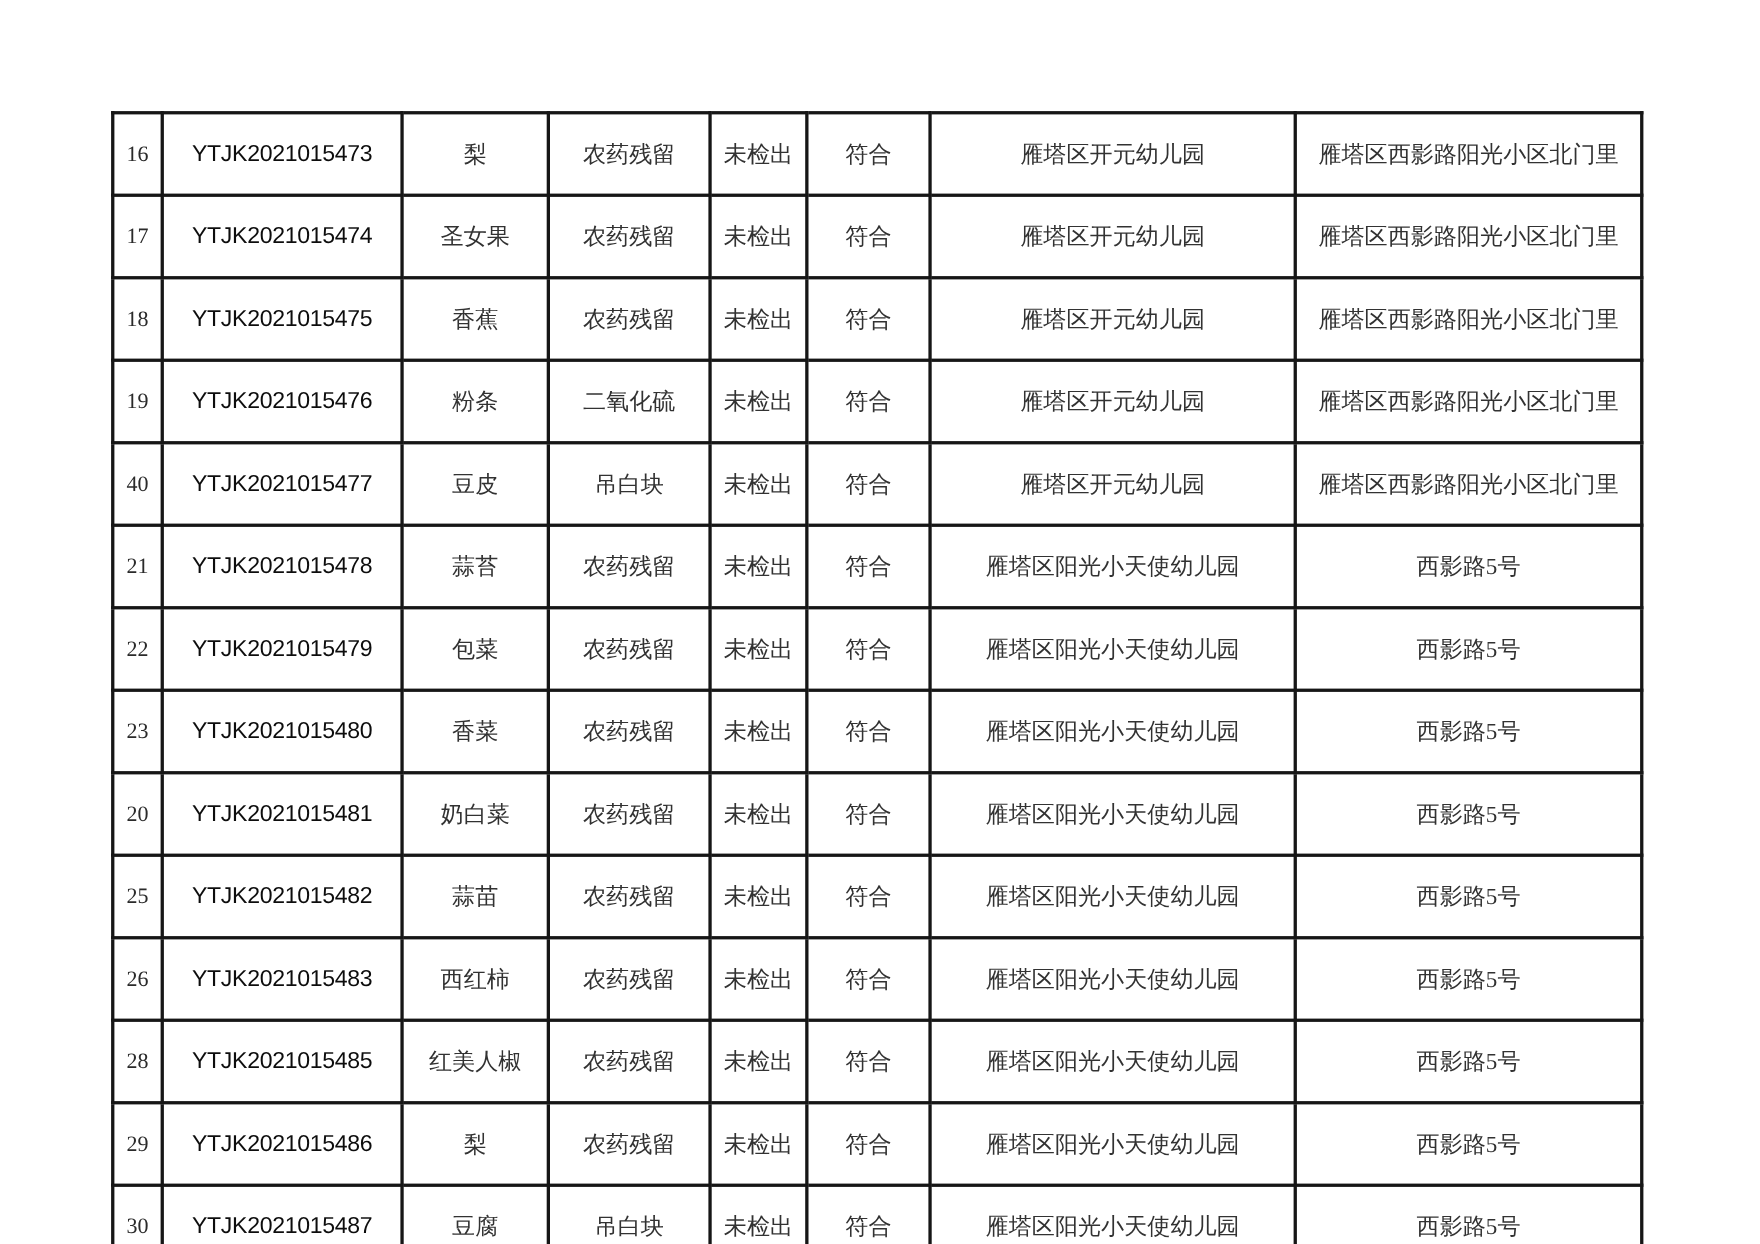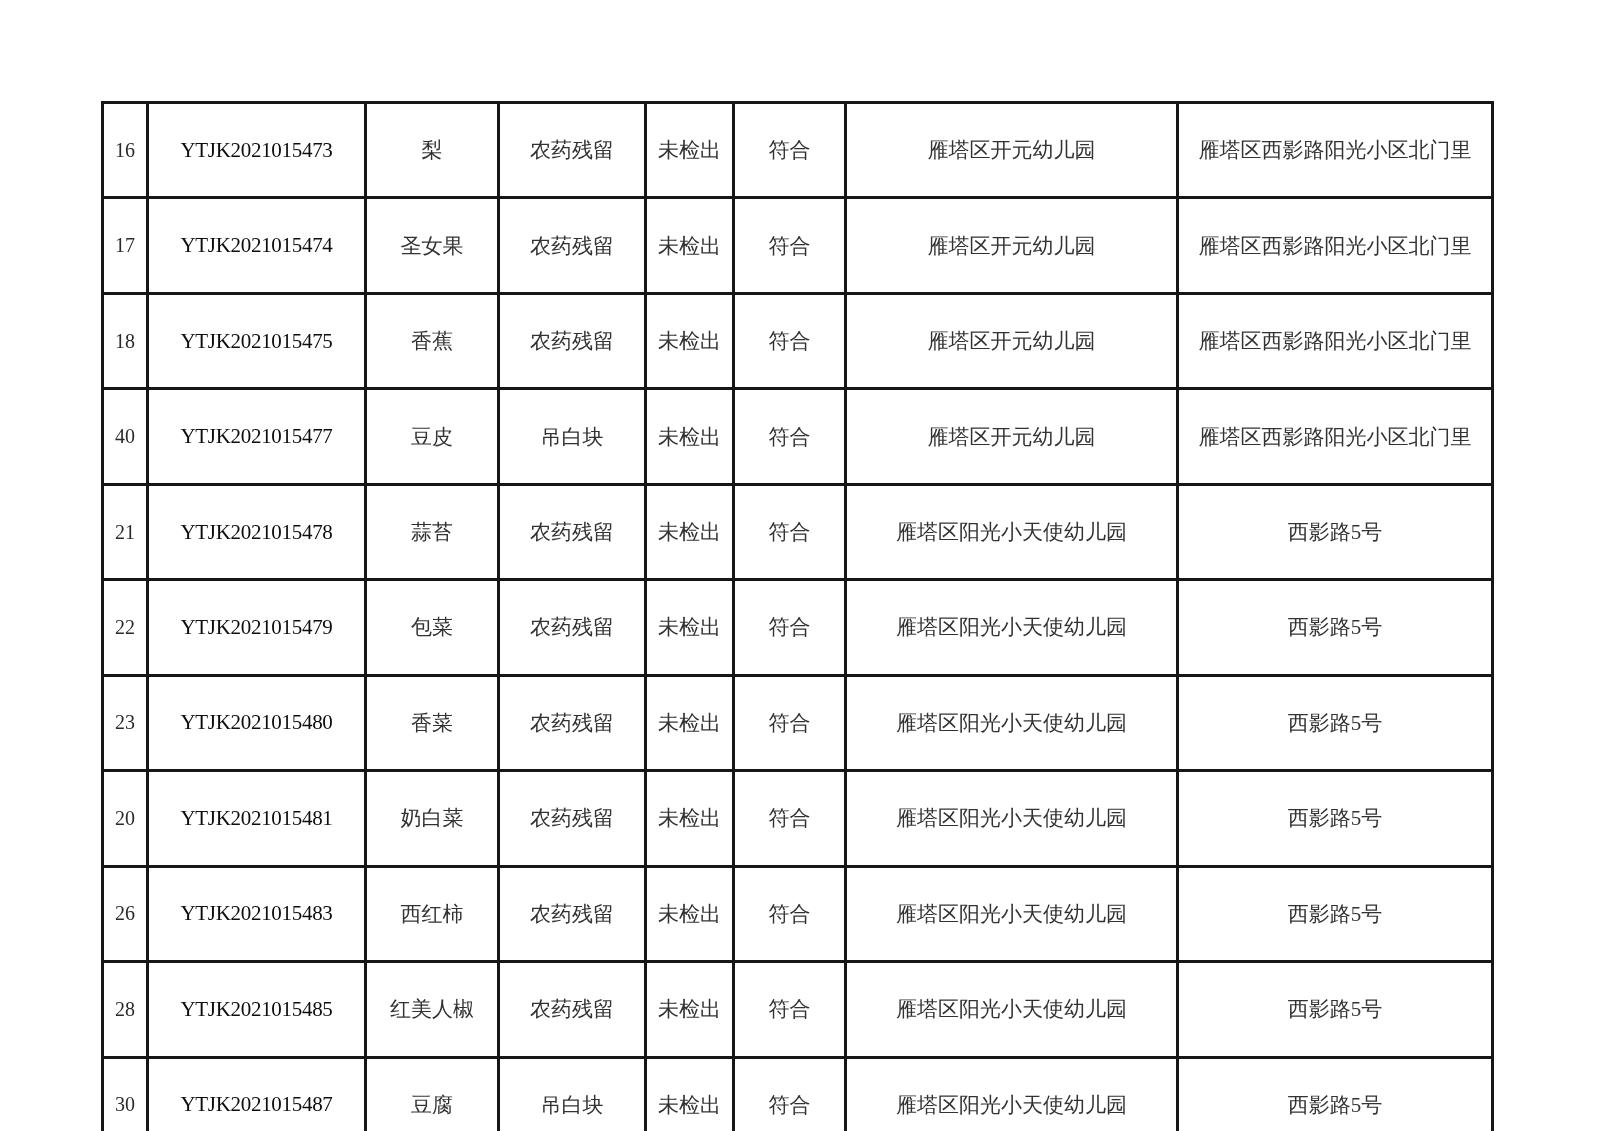--- a/index.html
+++ b/index.html
@@ -44,21 +44,21 @@
   .col-result     { width: 88px;  }
   .col-conclusion { width: 112px; }
   .col-org        { width: 332px; }
   .col-address    { width: 315px; }
   .c-no {
     font-family: "Liberation Serif", "DejaVu Serif", serif;
     font-size: 20px;
     color: var(--no-color);
   }
   .c-id {
-    font-family: Liberation Serif, serif;
+    font-family: Liberation Sans, sans-serif;
     font-size: 21px;
     letter-spacing: -0.3px;
     color: var(--id-color);
   }
   .c-cjk {
     font-family: "Liberation Serif", "DejaVu Serif", serif;
     font-size: 21px;
     color: var(--cjk-color);
   }
 </style>
@@ -102,20 +102,30 @@
           <td class="c-no">18</td>
           <td class="c-id">YTJK2021015475</td>
           <td class="c-cjk">香蕉</td>
           <td class="c-cjk">农药残留</td>
           <td class="c-cjk">未检出</td>
           <td class="c-cjk">符合</td>
           <td class="c-cjk">雁塔区开元幼儿园</td>
           <td class="c-cjk">雁塔区西影路阳光小区北门里</td>
         </tr>
         <tr>
+          <td class="c-no">19</td>
+          <td class="c-id">YTJK2021015476</td>
+          <td class="c-cjk">粉条</td>
+          <td class="c-cjk">二氧化硫</td>
+          <td class="c-cjk">未检出</td>
+          <td class="c-cjk">符合</td>
+          <td class="c-cjk">雁塔区开元幼儿园</td>
+          <td class="c-cjk">雁塔区西影路阳光小区北门里</td>
+        </tr>
+        <tr>
           <td class="c-no">40</td>
           <td class="c-id">YTJK2021015477</td>
           <td class="c-cjk">豆皮</td>
           <td class="c-cjk">吊白块</td>
           <td class="c-cjk">未检出</td>
           <td class="c-cjk">符合</td>
           <td class="c-cjk">雁塔区开元幼儿园</td>
           <td class="c-cjk">雁塔区西影路阳光小区北门里</td>
         </tr>
         <tr>
@@ -152,33 +162,53 @@
           <td class="c-no">20</td>
           <td class="c-id">YTJK2021015481</td>
           <td class="c-cjk">奶白菜</td>
           <td class="c-cjk">农药残留</td>
           <td class="c-cjk">未检出</td>
           <td class="c-cjk">符合</td>
           <td class="c-cjk">雁塔区阳光小天使幼儿园</td>
           <td class="c-cjk">西影路5号</td>
         </tr>
         <tr>
+          <td class="c-no">25</td>
+          <td class="c-id">YTJK2021015482</td>
+          <td class="c-cjk">蒜苗</td>
+          <td class="c-cjk">农药残留</td>
+          <td class="c-cjk">未检出</td>
+          <td class="c-cjk">符合</td>
+          <td class="c-cjk">雁塔区阳光小天使幼儿园</td>
+          <td class="c-cjk">西影路5号</td>
+        </tr>
+        <tr>
           <td class="c-no">26</td>
           <td class="c-id">YTJK2021015483</td>
           <td class="c-cjk">西红柿</td>
           <td class="c-cjk">农药残留</td>
           <td class="c-cjk">未检出</td>
           <td class="c-cjk">符合</td>
           <td class="c-cjk">雁塔区阳光小天使幼儿园</td>
           <td class="c-cjk">西影路5号</td>
         </tr>
         <tr>
           <td class="c-no">28</td>
           <td class="c-id">YTJK2021015485</td>
           <td class="c-cjk">红美人椒</td>
+          <td class="c-cjk">农药残留</td>
+          <td class="c-cjk">未检出</td>
+          <td class="c-cjk">符合</td>
+          <td class="c-cjk">雁塔区阳光小天使幼儿园</td>
+          <td class="c-cjk">西影路5号</td>
+        </tr>
+        <tr>
+          <td class="c-no">29</td>
+          <td class="c-id">YTJK2021015486</td>
+          <td class="c-cjk">梨</td>
           <td class="c-cjk">农药残留</td>
           <td class="c-cjk">未检出</td>
           <td class="c-cjk">符合</td>
           <td class="c-cjk">雁塔区阳光小天使幼儿园</td>
           <td class="c-cjk">西影路5号</td>
         </tr>
         <tr>
           <td class="c-no">30</td>
           <td class="c-id">YTJK2021015487</td>
           <td class="c-cjk">豆腐</td>

